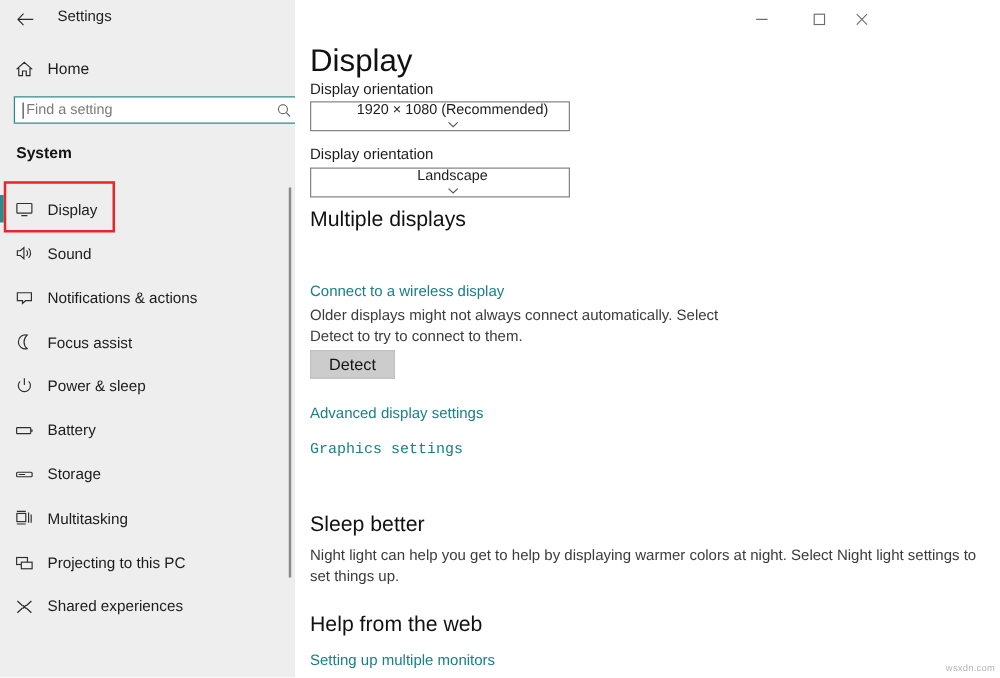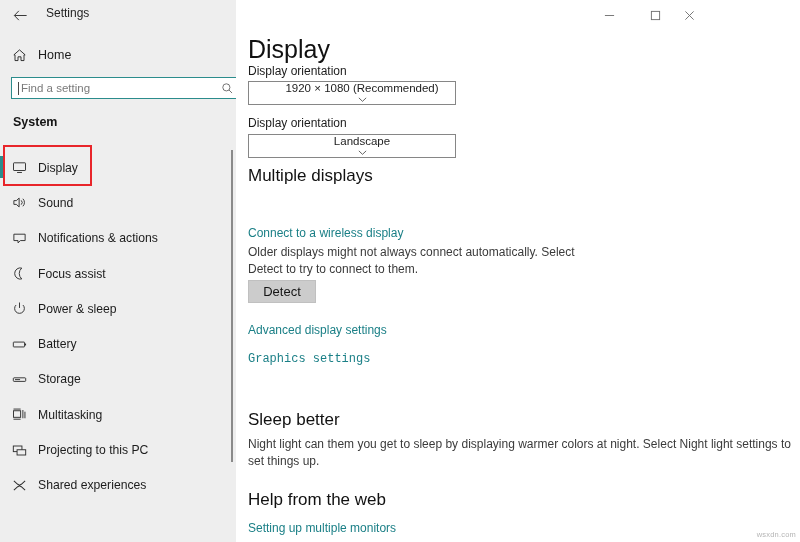--- a/index.html
+++ b/index.html
@@ -464,21 +464,21 @@
       <div class="body-text" style="left:12px; top:244px; width:340px;">Older displays might not always connect automatically. Select Detect to try to connect to them.</div>
 
       <div class="btn" style="left:12px; top:280px; width:68px; height:23px;">Detect</div>
 
       <div class="link" style="left:12px; top:323px;">Advanced display settings</div>
 
       <div class="link" style="left:12px; top:352px;font-family:Liberation Mono, monospace;">Graphics settings</div>
 
       <div class="section-head" style="left:12px; top:410px;">Sleep better</div>
 
-      <div class="body-text" style="left:12px; top:436px; width:545px;">Night light can them you get to sleep by displaying warmer colors at night. Select Night light settings to set things up.</div>
+      <div class="body-text" style="left:12px; top:436px; width:545px;">Night light can help you get to help by displaying warmer colors at night. Select Night light settings to set things up.</div>
 
       <div class="section-head" style="left:12px; top:490px;">Help from the web</div>
 
       <div class="link" style="left:12px; top:521px;">Setting up multiple monitors</div>
 
     </div>
 
     <div class="page-title">Display</div>
 
   </div>

